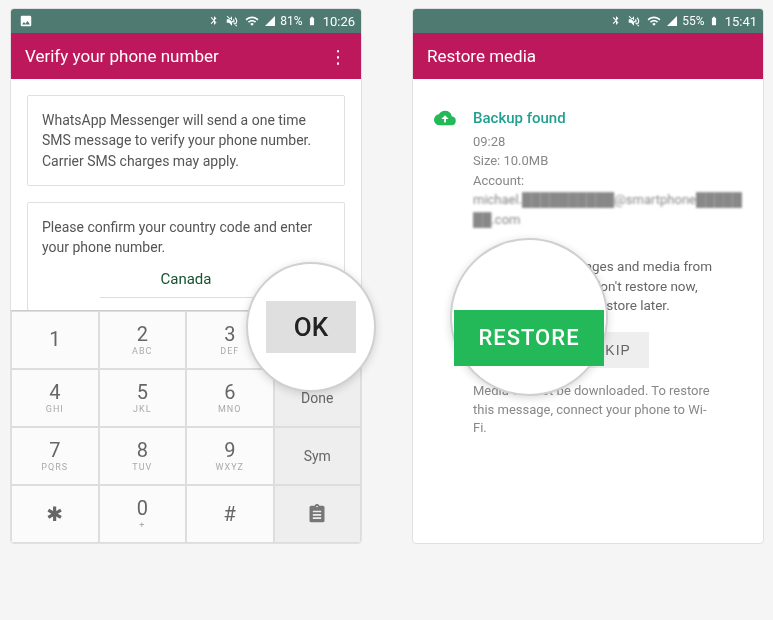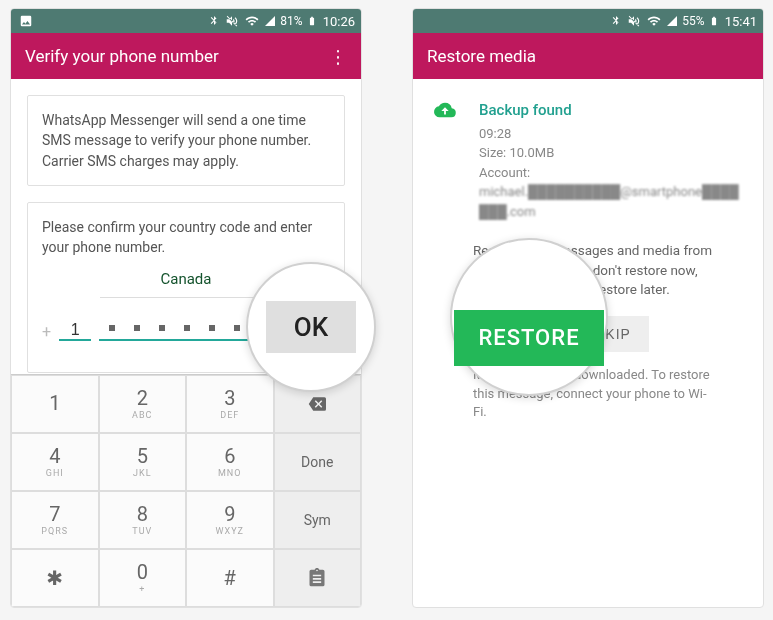--- a/index.html
+++ b/index.html
@@ -7,21 +7,21 @@
     font-family: Roboto, -apple-system, Helvetica, Arial, sans-serif;
     background: #f5f5f5;
     width: 773px;
     height: 620px;
     position: relative;
     overflow: hidden;
   }
   .phone {
     position: absolute;
     width: 352px;
-    height: 600px;
+    height: 536px;
     top: 8px;
     background: #fff;
     border: 1px solid #e0e0e0;
     border-radius: 4px;
     overflow: hidden;
   }
   .phone.left { left: 10px; }
   .phone.right { left: 412px; }
 
   .statusbar {
@@ -146,23 +146,23 @@
     color:#555;
     position:relative;
   }
   .key.func { background:#eee; color:#666; font-size:14px;}
   .key .digit { font-size:20px; color:#666; line-height:1; }
   .key .letters { font-size:9px; color:#aaa; margin-top:2px; letter-spacing:1px;}
   .backspace svg { width:24px; height:18px; }
 
   
   .backup-block {
-    padding: 20px 18px;
-    display:flex;
-    gap:20px;
+    padding: 28px 18px;
+    display:flex;
+    gap:14px;
   }
   .cloud-icon svg { width:28px; height:22px; }
   .backup-info { flex:1; color:#888; font-size:13px; line-height:1.5;}
   .backup-title { color:#21a08f; font-weight:500; font-size:15px; margin-bottom:2px;}
   .restore-text {
     padding: 0 50px 0 60px;
     color:#666;
     font-size:13.5px;
     line-height:1.45;
   }

